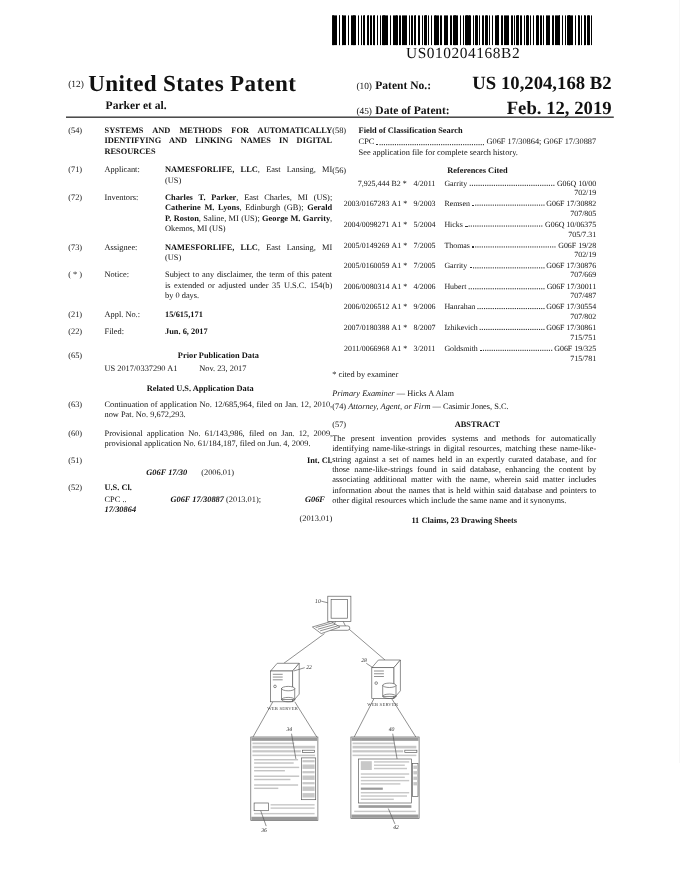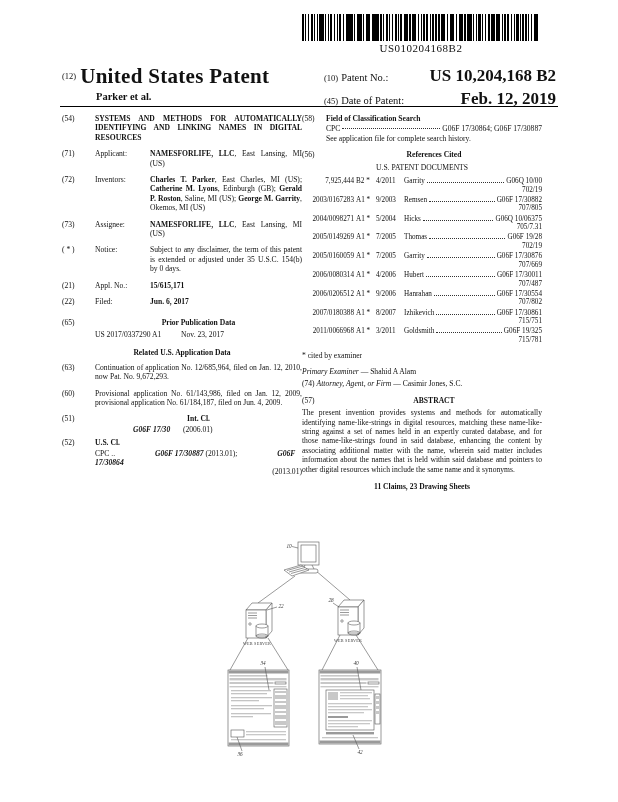--- a/index.html
+++ b/index.html
@@ -11,50 +11,50 @@
   }
   
   .barcode-wrap { position:absolute; left:302px; top:14px; width:238px; text-align:center; }
   .barcode-bars {
     height:27px; width:238px; background-color:#fff;
     background-image:
       repeating-linear-gradient(90deg,#000 0 1.2px,transparent 1.2px 2.9px),
       repeating-linear-gradient(90deg,#000 0 2.1px,transparent 2.1px 9.3px),
       repeating-linear-gradient(90deg,transparent 0 6px,#000 6px 7.3px,transparent 7.3px 13.1px);
   }
-  .barcode-text { font-size:11px; letter-spacing:0.5px; margin-top:1px; }
+  .barcode-text { font-size:14px; letter-spacing:0.5px; margin-top:1px; }
   
   .header { position:absolute; left:62px; top:64px; width:494px; display:flex; }
   .hdr-left { flex:1 1 auto; }
   .code { font-size:8.5px; vertical-align:4px; }
   .us-patent { font-size:21px; font-weight:bold; letter-spacing:0.3px; display:inline-block; margin-left:4px; }
   .authors { font-size:10.5px; font-weight:bold; margin:2px 0 0 34px; }
   .hdr-right { flex:0 0 232px; padding-top:2px; }
   .hdr-row { display:flex; align-items:baseline; font-size:10.5px; margin-bottom:3px; }
   .hdr-row .code { vertical-align:2px; margin-right:3px; }
-  .hdr-lbl { font-weight:normal; }
+  .hdr-lbl { font-weight:bold; }
   .hdr-val { font-weight:bold; font-size:17px; margin-left:auto; white-space:nowrap; }
   .rule { position:absolute; left:60px; top:106px; width:498px; border-top:1.3px solid #000; }
   
   .cols { position:absolute; left:62px; top:114px; width:496px; display:flex; font-size:7.6px; line-height:1.24; }
   .col { width:240px; }
   .li { display:flex; margin-bottom:7px; }
   .num { flex:0 0 33px; }
   .lbl { flex:0 0 55px; }
   .txt { flex:1 1 auto; text-align:justify; }
   b { font-weight:bold; }
   .bi { font-weight:bold; font-style:italic;padding-left:38px; }
   .center { text-align:center; }
   .bold { font-weight:bold; }
   .heading-row { display:flex; margin-bottom:3px; }
   .heading-row .hd { flex:1 1 auto; text-align:center; font-weight:bold; }
   .indent { margin-left:33px; }
   .gap6 { height:4px; }
   .leader { flex:1 1 auto; border-bottom:1.1px dotted #333; margin:0 2px 1.5px 2px; min-width:8px; }
-  .flexline { display:flex; align-items:center; }
+  .flexline { display:flex; align-items:flex-end; }
   
   .refs { margin-bottom:6px; }
   .ref-row { font-size:7.2px; line-height:1.2; margin-bottom:1.5px; }
   .ref-l1 { display:flex; align-items:baseline; }
   .ref-no { flex:0 0 52px; text-align:right; white-space:nowrap; }
   .ref-kind { flex:0 0 22px; padding-left:2px; white-space:nowrap; }
   .ref-date { flex:0 0 28px; white-space:nowrap; }
   .ref-name { white-space:nowrap; }
   .ref-cls { white-space:nowrap; }
   .ref-l2 { text-align:right; }
@@ -168,21 +168,21 @@
         <span class="txt">Continuation of application No. 12/685,964, filed on Jan. 12, 2010, now Pat. No. 9,672,293.</span>
       </div>
 
       <div class="li">
         <span class="num">(60)</span>
         <span class="txt">Provisional application No. 61/143,986, filed on Jan. 12, 2009, provisional application No. 61/184,187, filed on Jun. 4, 2009.</span>
       </div>
 
       <div class="li" style="margin-bottom:1px;">
         <span class="num">(51)</span>
-        <span class="txt bold" style="text-align:center;">Int. Cl.</span>
+        <span class="txt bold" style="text-align:right;">Int. Cl.</span>
       </div>
       <div class="indent" style="margin-bottom:4px;">
         <span class="bi" style="display:inline-block;width:86px;">G06F 17/30</span>
         <span>(2006.01)</span>
       </div>
 
       <div class="li" style="margin-bottom:1px;">
         <span class="num">(52)</span>
         <span class="txt bold" style="text-align:left;">U.S. Cl.</span>
       </div>
@@ -206,21 +206,20 @@
         <span>CPC</span>
         <span class="leader"></span>
         <span>G06F 17/30864; G06F 17/30887</span>
       </div>
       <div class="r-indent" style="margin-bottom:7px;">See application file for complete search history.</div>
 
       <div class="heading-row">
         <span class="rnum">(56)</span>
         <span class="hd">References Cited</span>
       </div>
-      <div class="center" style="margin-bottom:5px;">U.S. PATENT DOCUMENTS</div>
 
       <div class="refs">
           <div class="ref-row">
           <div class="ref-l1">
             <span class="ref-no">7,925,444</span>
             <span class="ref-kind">B2 *</span>
             <span class="ref-date">4/2011</span>
             <span class="ref-name">Garrity</span>
             <span class="leader"></span>
             <span class="ref-cls">G06Q 10/00</span>
@@ -313,21 +312,21 @@
             <span class="leader"></span>
             <span class="ref-cls">G06F 19/325</span>
           </div>
           <div class="ref-l2">715/781</div>
         </div>
         </div>
 
       <div style="margin-bottom:7px;">* cited by examiner</div>
 
       <div class="examiner">
-        <span class="it">Primary Examiner</span><span> — Shahid A Alam</span>
+        <span class="it">Primary Examiner</span><span> — Hicks A Alam</span>
       </div>
       <div style="margin-bottom:7px;">
         <span>(74)</span>
         <span class="it">Attorney, Agent, or Firm</span><span> — Casimir Jones, S.C.</span>
       </div>
 
       <div class="heading-row">
         <span class="rnum">(57)</span>
         <span class="hd">ABSTRACT</span>
       </div>

